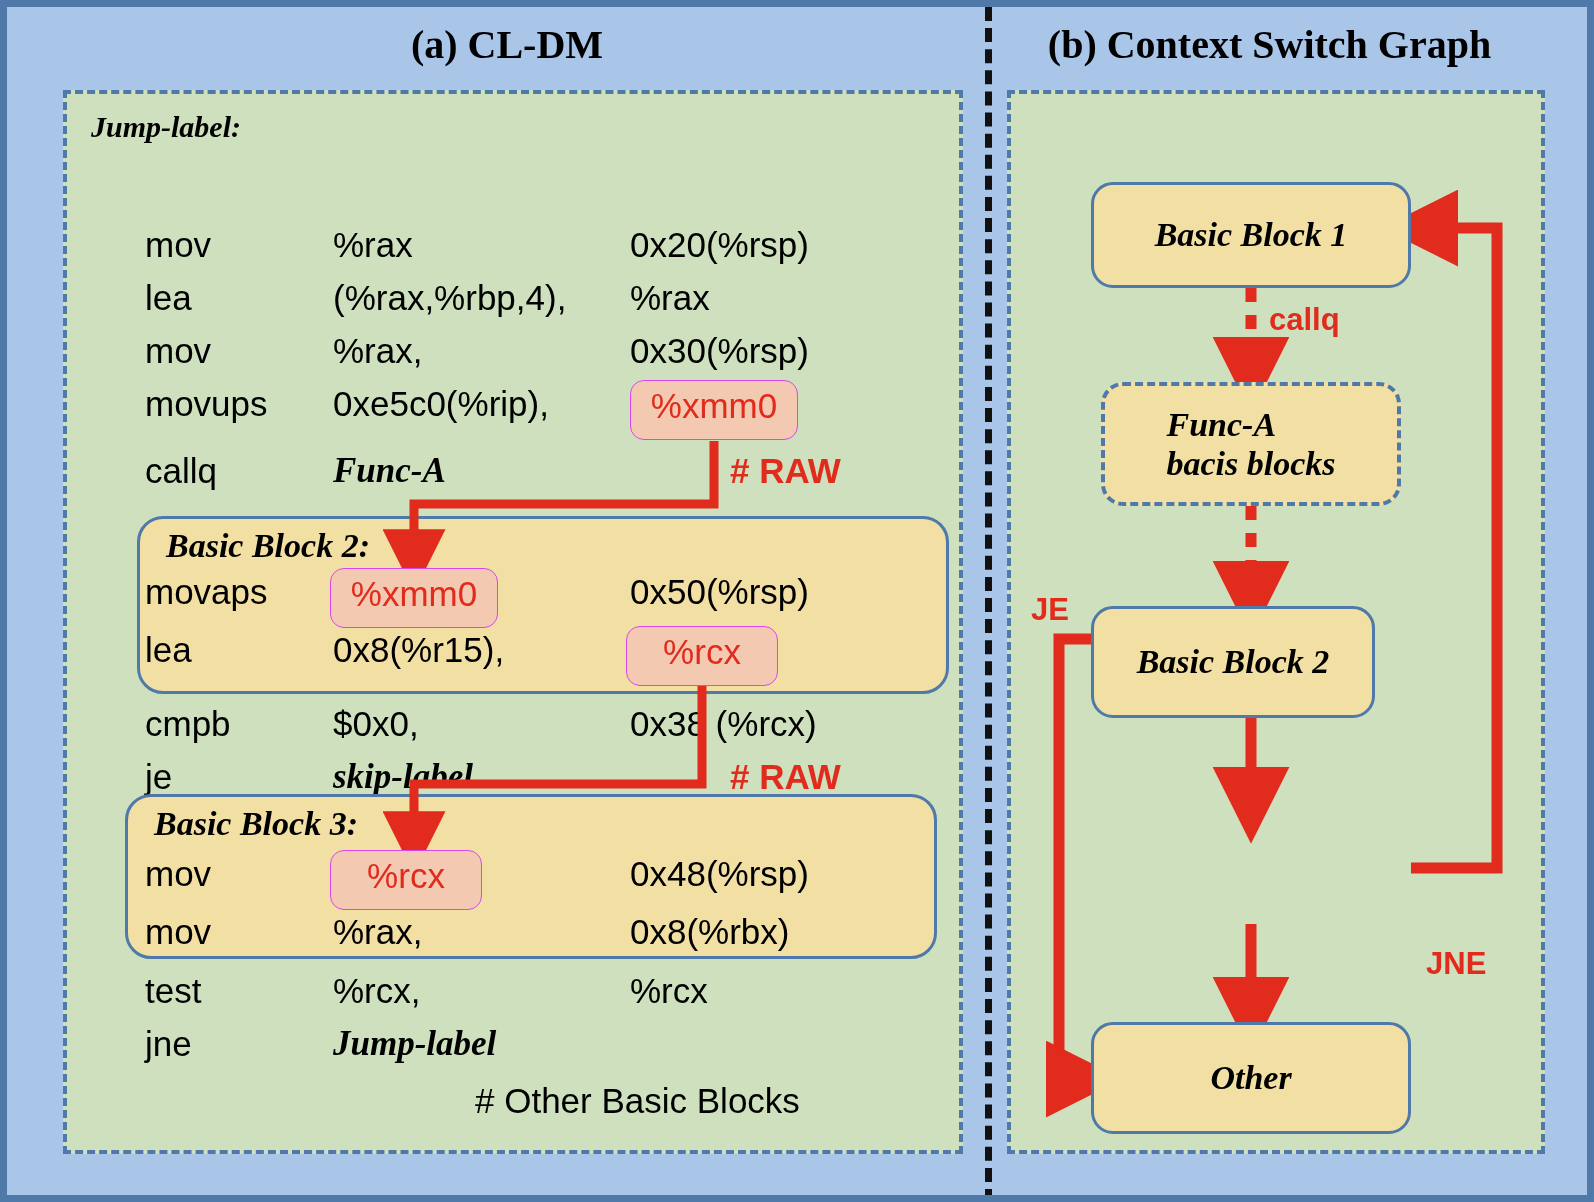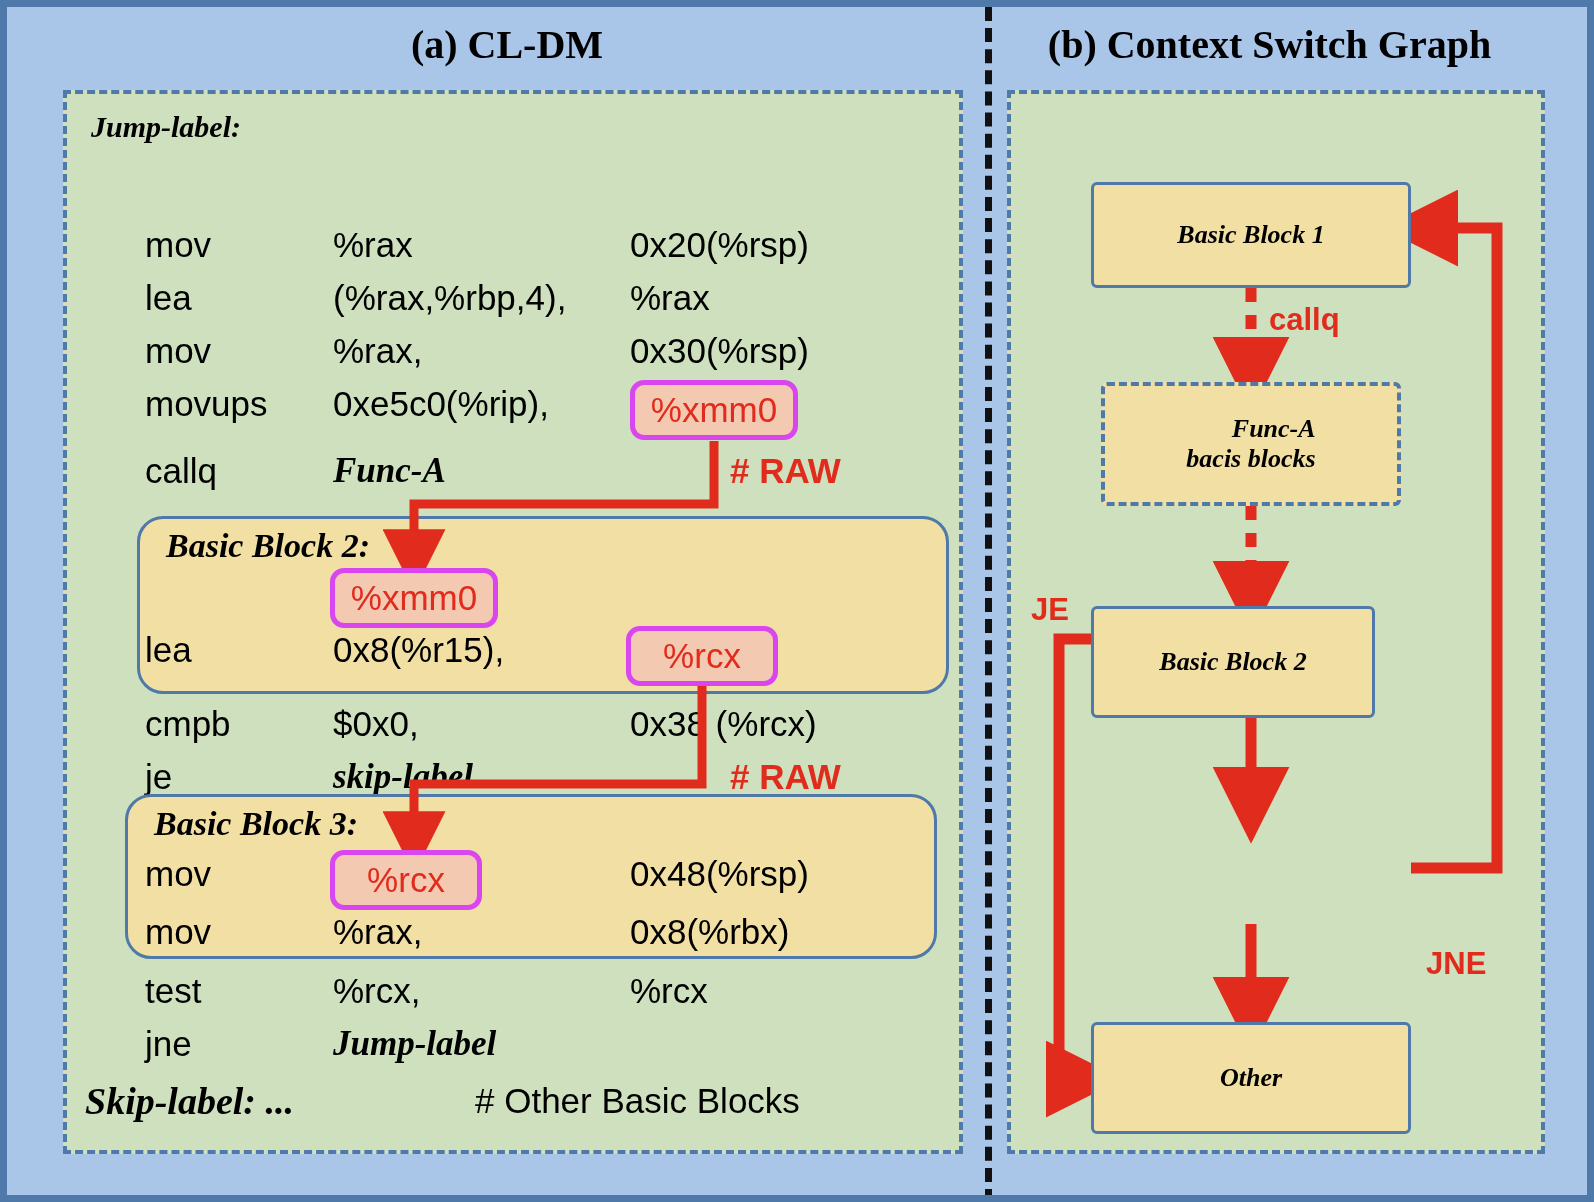--- a/index.html
+++ b/index.html
@@ -95,46 +95,46 @@
   .c-op1.ital,.c-op2.ital{
         font-family:"Liberation Serif", serif;font-style:italic;font-weight:bold;}
   .c-cmt{position:absolute;left:645px;top:0;
         font-family:"Liberation Sans", sans-serif;font-weight:bold;font-size:35px;
         color:#E12B1C;white-space:nowrap;}
 
   
   .chip{
     position:absolute;
     background:#F4C9B2;
-    border:5px solid #d946ef;
+    border:1px solid #d946ef;
     border-radius:14px;
     color:#E12B1C;
     font-family:"Liberation Sans", sans-serif;
     font-size:35px;
     text-align:center;
     line-height:50px;
     box-sizing:border-box;
     z-index:4;
   }
 
   
   #deps{position:absolute;left:0;top:0;width:900px;height:1064px;
         pointer-events:none;z-index:3;}
 
   
   .node{
     position:absolute;
     background:#F1DFA4;
     border:3px solid #4E79A8;
-    border-radius:6px;
+    border-radius:22px;
     box-sizing:border-box;
     display:flex;align-items:center;justify-content:center;
     font-family:"Liberation Serif", serif;
-    font-style:italic;font-weight:bold;font-size:26px;color:#000;
-    text-align:right;line-height:1.15;
+    font-style:italic;font-weight:bold;font-size:34px;color:#000;
+    text-align:left;line-height:1.15;
     z-index:3;
   }
   .node.dashed{border:4px dashed #4E79A8;}
   #n-bb1{left:80px;top:88px;width:320px;height:106px;}
   #n-func{left:90px;top:288px;width:300px;height:124px;}
   #n-bb2{left:80px;top:512px;width:284px;height:112px;}
   #n-bb3{left:80px;top:718px;width:320px;height:112px;}
   #n-others{left:80px;top:928px;width:320px;height:112px;}
 
   #edges{position:absolute;left:0;top:0;width:538px;height:1064px;
@@ -188,20 +188,24 @@
 
     <div class="code-row" style="top:357px;">
       <span class="c-mn">callq</span>
       <span class="c-op1 ital">Func-A</span>
       <span class="c-cmt"># RAW</span>
     </div>
 
     <div class="bb" id="bb2">
       <div class="bb-title">Basic Block 2:</div>
     </div>
+    <div class="code-row" style="top:478px;">
+      <span class="c-mn">movaps</span>
+      <span class="c-op2">0x50(%rsp)</span>
+    </div>
     <div class="chip" style="left:263px;top:474px;width:168px;height:60px;">%xmm0</div>
 
     <div class="code-row" style="top:536px;">
       <span class="c-mn">lea</span>
       <span class="c-op1">0x8(%r15),</span>
     </div>
     <div class="chip" style="left:559px;top:532px;width:152px;height:60px;">%rcx</div>
 
     <div class="code-row" style="top:610px;">
       <span class="c-mn">cmpb</span>
@@ -233,21 +237,20 @@
       <span class="c-mn">test</span>
       <span class="c-op1">%rcx,</span>
       <span class="c-op2">%rcx</span>
     </div>
     <div class="code-row" style="top:930px;">
       <span class="c-mn">jne</span>
       <span class="c-op1 ital">Jump-label</span>
     </div>
 
     <div id="skip-row">
-      <span id="skip-label">Skip-label: ...</span>
       <span id="skip-comment"># Other Basic Blocks</span>
     </div>
 
     <svg id="deps" viewBox="0 0 900 1064">
       <defs>
         <marker id="ah" markerWidth="7" markerHeight="7" refX="3.2" refY="3.5" orient="auto" markerUnits="strokeWidth">
           <path d="M0,0 L7,3.5 L0,7 z" fill="#E12B1C"></path>
         </marker>
       </defs>
 

